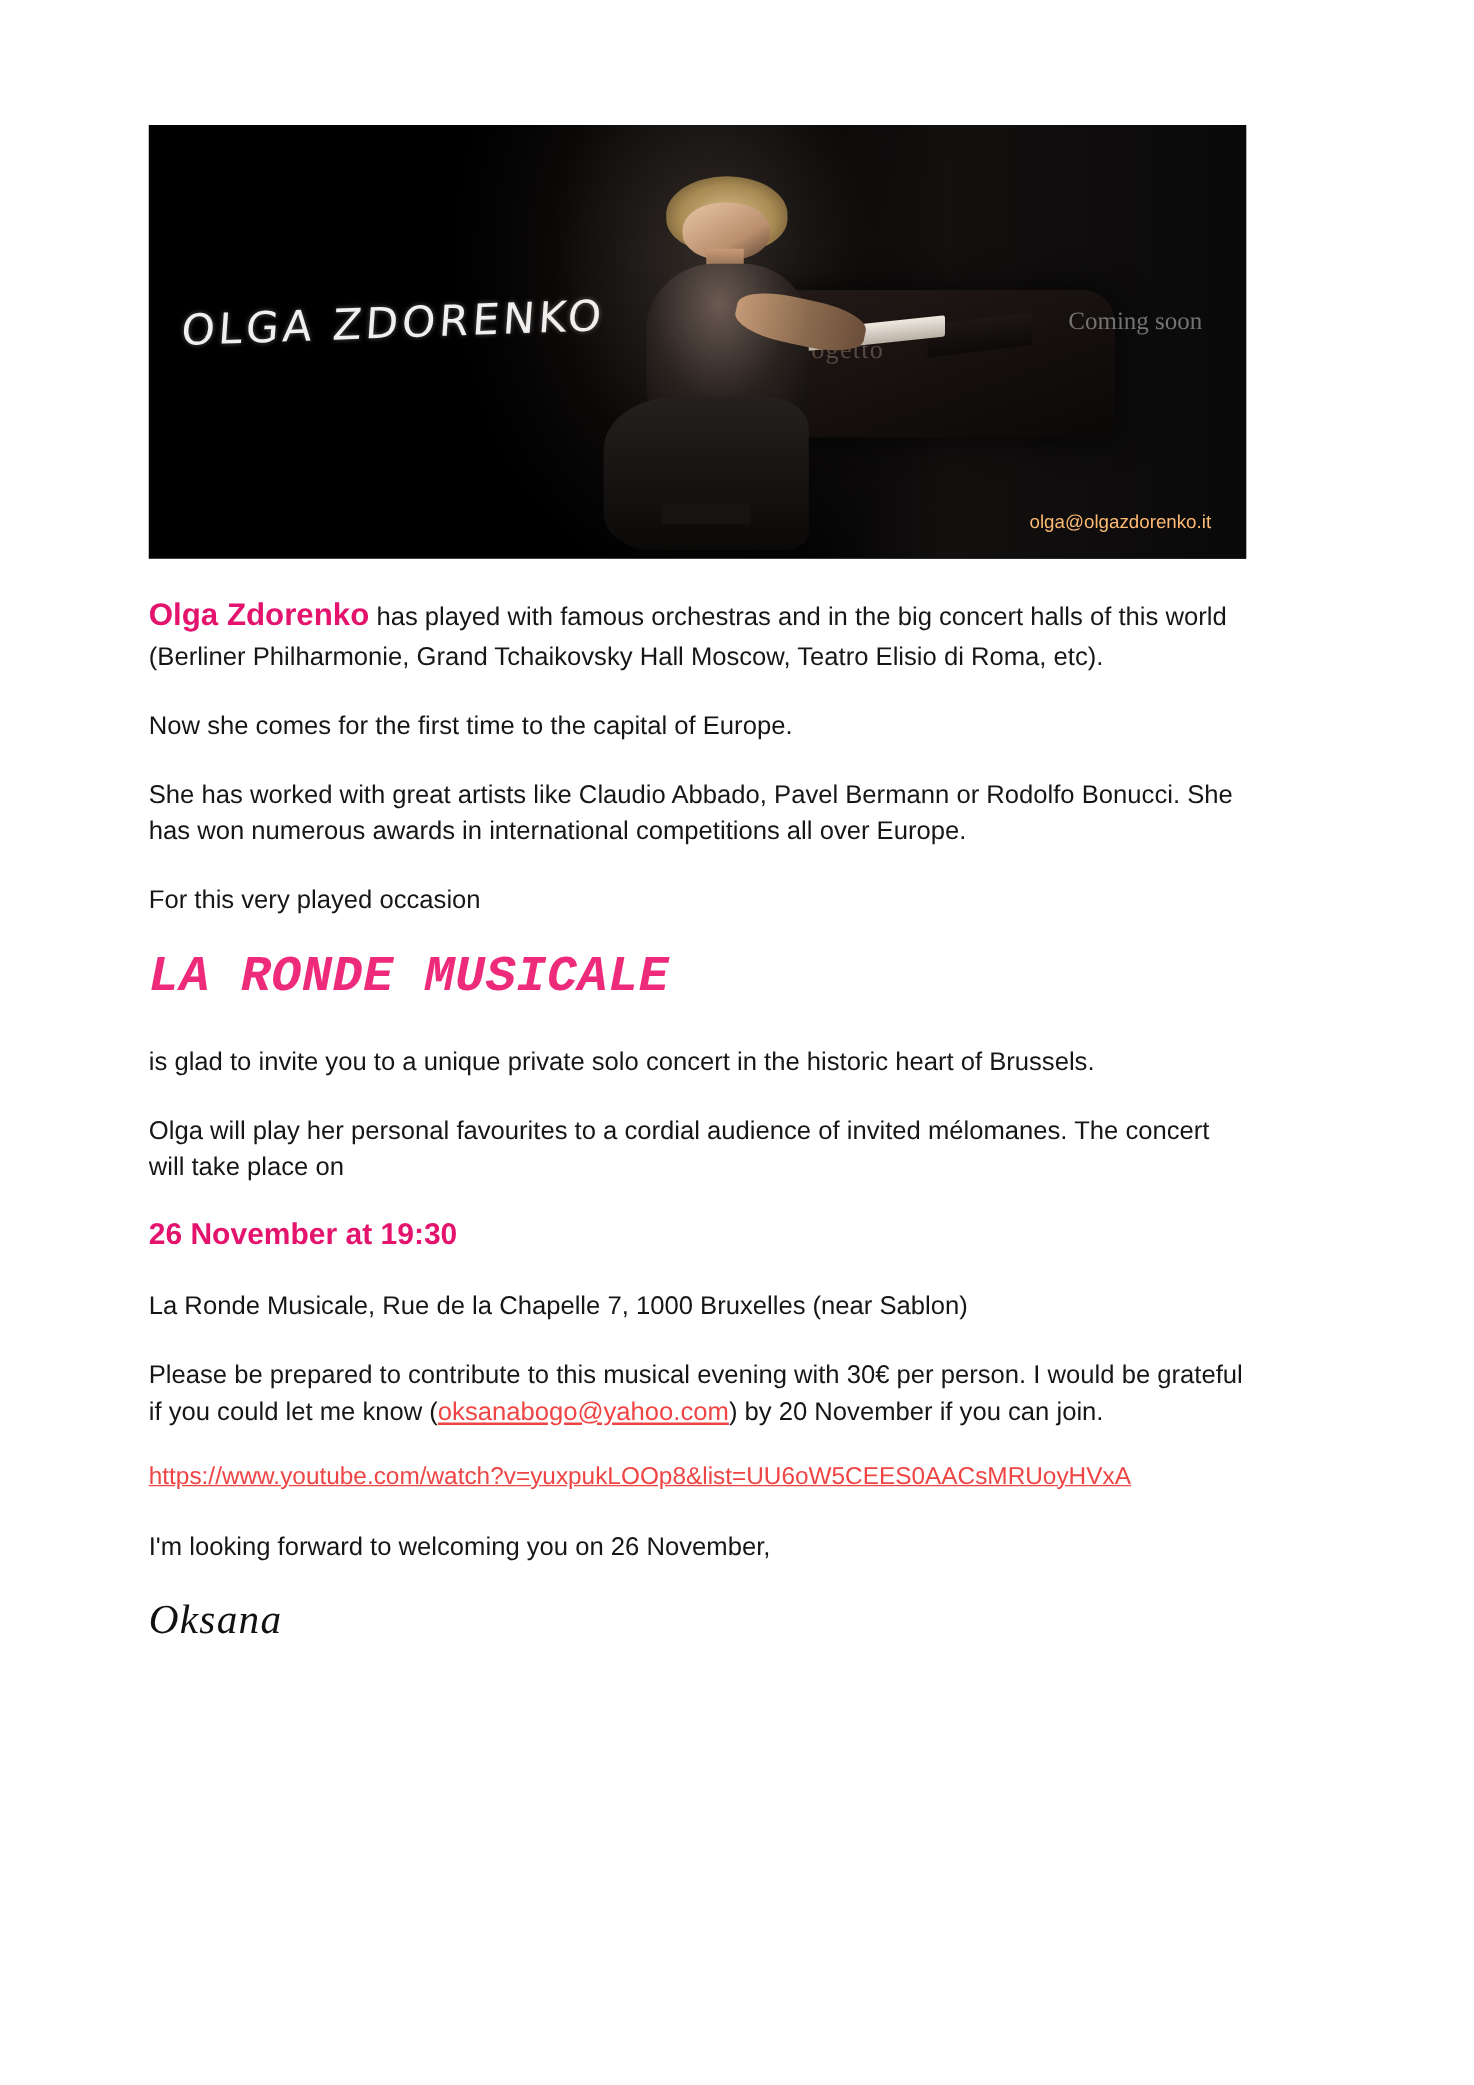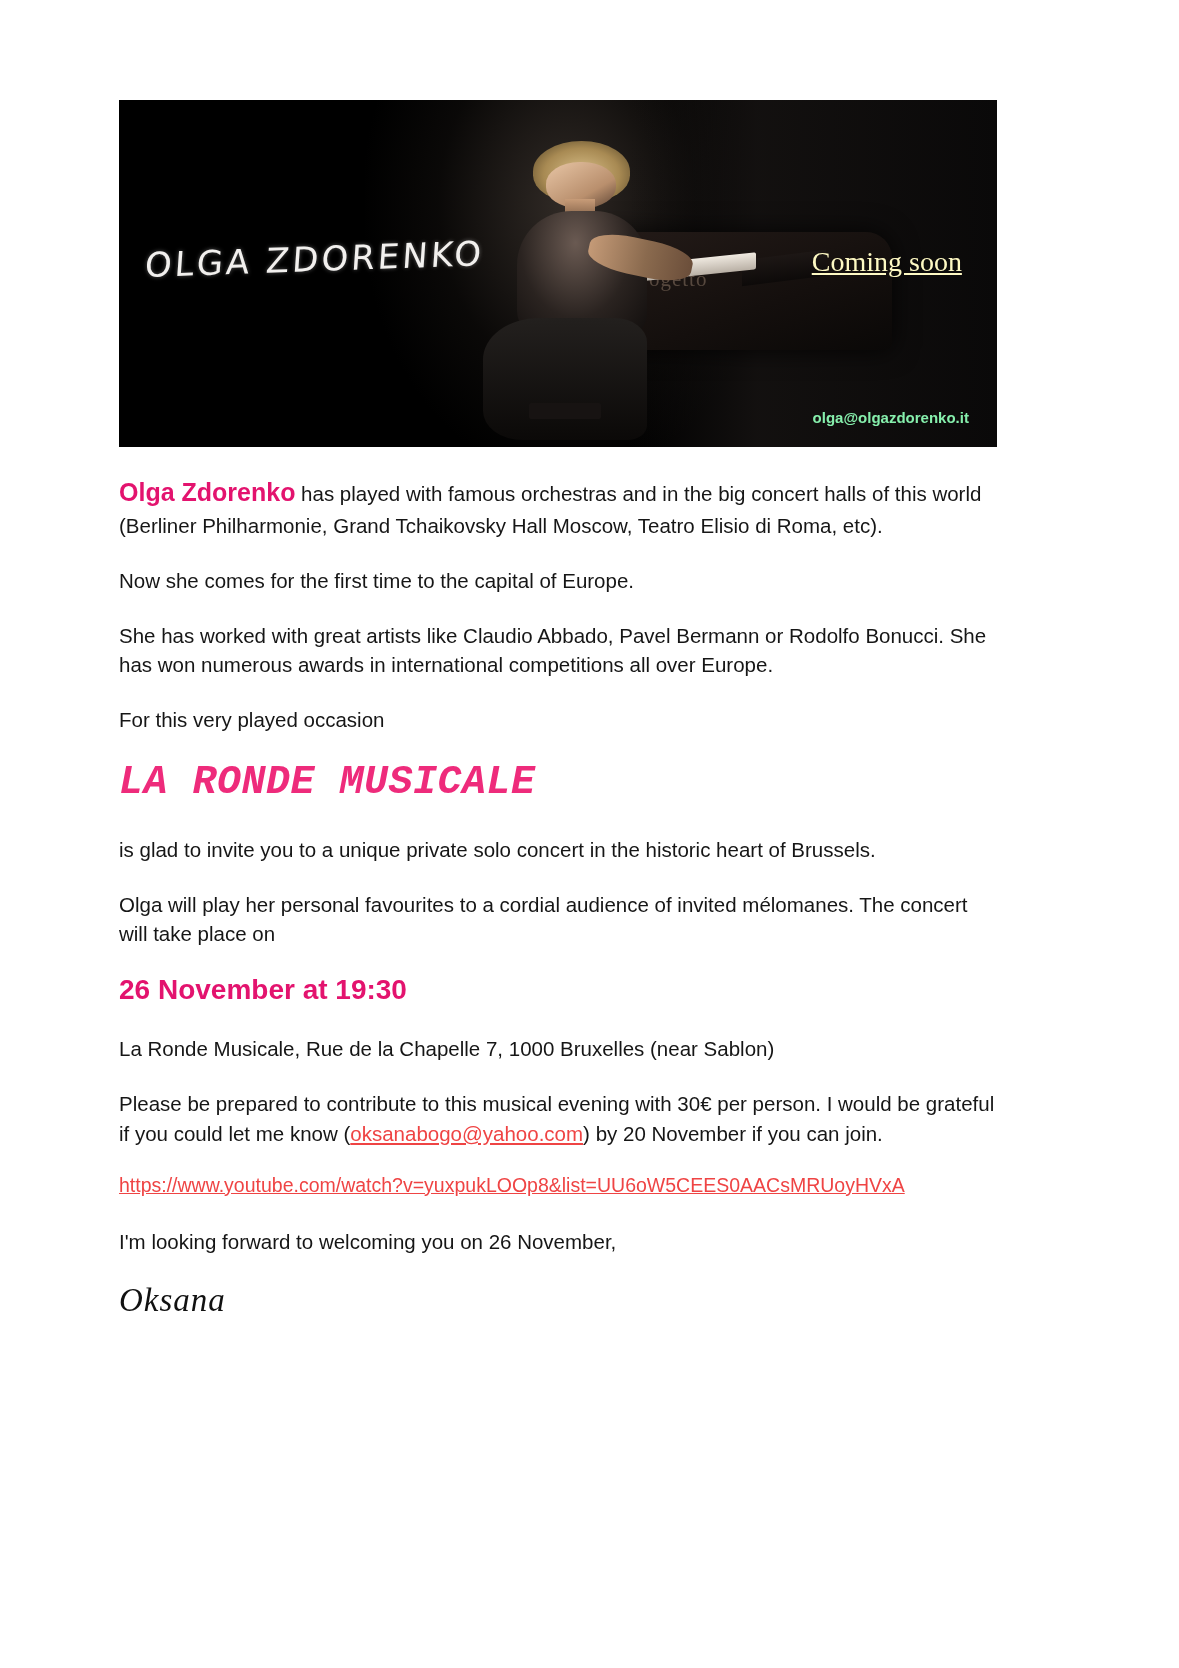--- a/index.html
+++ b/index.html
@@ -178,32 +178,30 @@
     color: #f2f0ee;
     transform: rotate(-2deg) skewX(-6deg);
     font-weight: 400;
     text-shadow: 0 0 4px rgba(255,255,255,0.35);
   }
   .banner-coming {
     position: absolute;
     right: 4%;
     top: 42%;
     font-family: "Liberation Serif", serif;
-    font-size: 28px;
-    color: #fef9c3;
-    text-decoration: underline;
+    font-size: 20px;
+    color: #737373;
   }
   .banner-email {
     position: absolute;
     right: 3.2%;
     bottom: 6%;
     font-family: "Liberation Sans", sans-serif;
     font-size: 15px;
-    color: #86efac;
-    font-weight: bold;
+    color: #fdba74;
   }
 
   
   .content {
     position: absolute;
     left: 119px;
     top: 475px;
     width: 880px;
   }
   p.para {
@@ -221,21 +219,21 @@
     margin: 10px 0 30px 0;
     font-family: Liberation Mono, monospace;
     font-style: italic;
     font-weight: bold;
     font-size: 40px;
     color: #ee2b7b;
     letter-spacing: 0.5px;
   }
   .date-line {
     margin: 16px 0 28px 0;
-    font-size: 28px;
+    font-size: 24px;
     font-weight: bold;
     color: #e3136e;
   }
   a.link {
     color: #ef4444;
     text-decoration: underline;
   }
   .url-line {
     margin: 0 0 30px 0;
     font-size: 19.5px;

